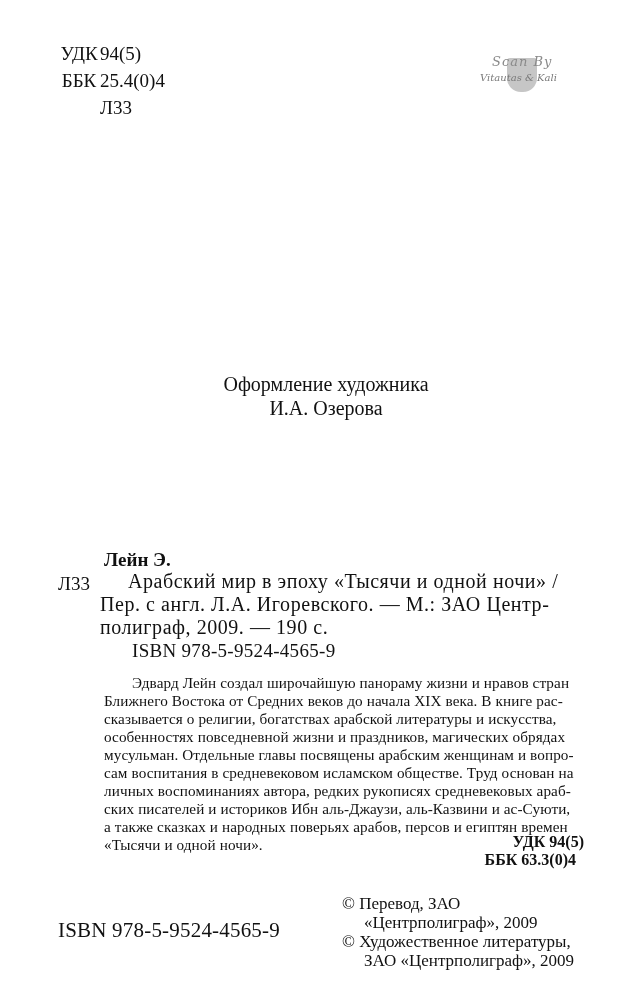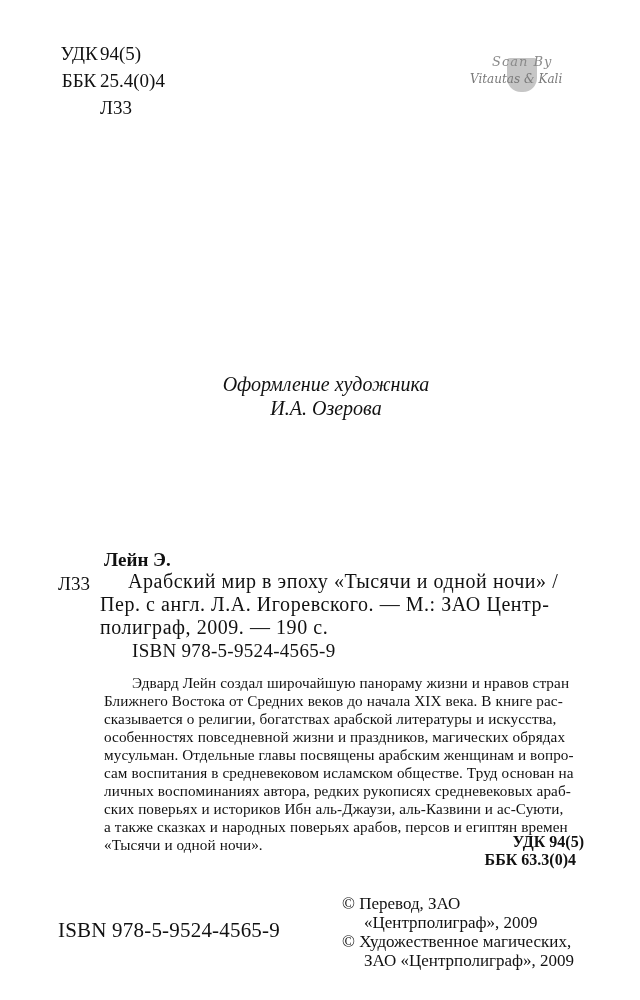--- a/index.html
+++ b/index.html
@@ -29,29 +29,29 @@
     .watermark .shield {
       position: absolute; left: 43px; top: 6px; width: 30px; height: 34px;
       background: #b8b8b8; border-radius: 3px 3px 14px 14px; opacity: 0.8;
     }
     .watermark .wm-line1 {
       position: absolute; left: 28px; top: 2px;
       font-family: "DejaVu Serif", serif; font-style: italic;
       font-size: 13px; color: #8a8a8a; letter-spacing: 1px;
     }
     .watermark .wm-line2 {
-      position: absolute; left: 6px; top: 20px;
+      position: absolute; left: 16px; top: 20px;
       font-family: "DejaVu Serif", serif; font-style: italic;
-      font-size: 12px; color: #7a7a7a;
+      font-size: 10px; color: #7a7a7a;
     }
 
     
     .credit {
       position: absolute; left: 0; width: 640px; top: 372px;
-      text-align: center; font-style: italic; font-size: 20px; line-height: 24px;
+      text-align: center; font-size: 20px; line-height: 24px;
       padding-left: 12px; box-sizing: border-box;
     }
 
     
     .author { position: absolute; left: 104px; top: 549px; font-weight: bold; font-size: 19px; }
     .shelf { position: absolute; left: 58px; top: 573px; font-size: 19px; }
     .bib {
       position: absolute; left: 100px; top: 570px; width: 481px;
       font-family: "Liberation Serif", serif;
       font-size: 20px; line-height: 23px; letter-spacing: 0.55px;
@@ -116,28 +116,28 @@
 <div class="isbn-main abs">ISBN 978-5-9524-4565-9</div>
 
 <div class="abstract">
   <span class="line indent">Эдвард Лейн создал широчайшую панораму жизни и нравов стран</span>
   <span class="line">Ближнего Востока от Средних веков до начала XIX века. В книге рас-</span>
   <span class="line">сказывается о религии, богатствах арабской литературы и искусства,</span>
   <span class="line">особенностях повседневной жизни и праздников, магических обрядах</span>
   <span class="line">мусульман. Отдельные главы посвящены арабским женщинам и вопро-</span>
   <span class="line">сам воспитания в средневековом исламском обществе. Труд основан на</span>
   <span class="line">личных воспоминаниях автора, редких рукописях средневековых араб-</span>
-  <span class="line">ских поверьях и историков Ибн аль-Джаузи, аль-Казвини и ас-Суюти,</span>
+  <span class="line">ских писателей и историков Ибн аль-Джаузи, аль-Казвини и ас-Суюти,</span>
   <span class="line">а также сказках и народных поверьях арабов, персов и египтян времен</span>
   <span class="line">«Тысячи и одной ночи».</span>
 </div>
 
 <div class="cls-bold" style="top:833px;">УДК 94(5)</div>
 <div class="cls-bold" style="top:851px; right:64px;">ББК 63.3(0)4</div>
 
 <div class="copyright">
   <span class="c-line">© Перевод, ЗАО</span>
   <span class="c-line c-indent">«Центрполиграф», 2009</span>
-  <span class="c-line">© Художественное магических,</span>
+  <span class="c-line">© Художественное литературы,</span>
   <span class="c-line c-indent">ЗАО «Центрполиграф», 2009</span>
 </div>
 
 <div class="isbn-bottom abs">ISBN 978-5-9524-4565-9</div>
 
 </body></html>

